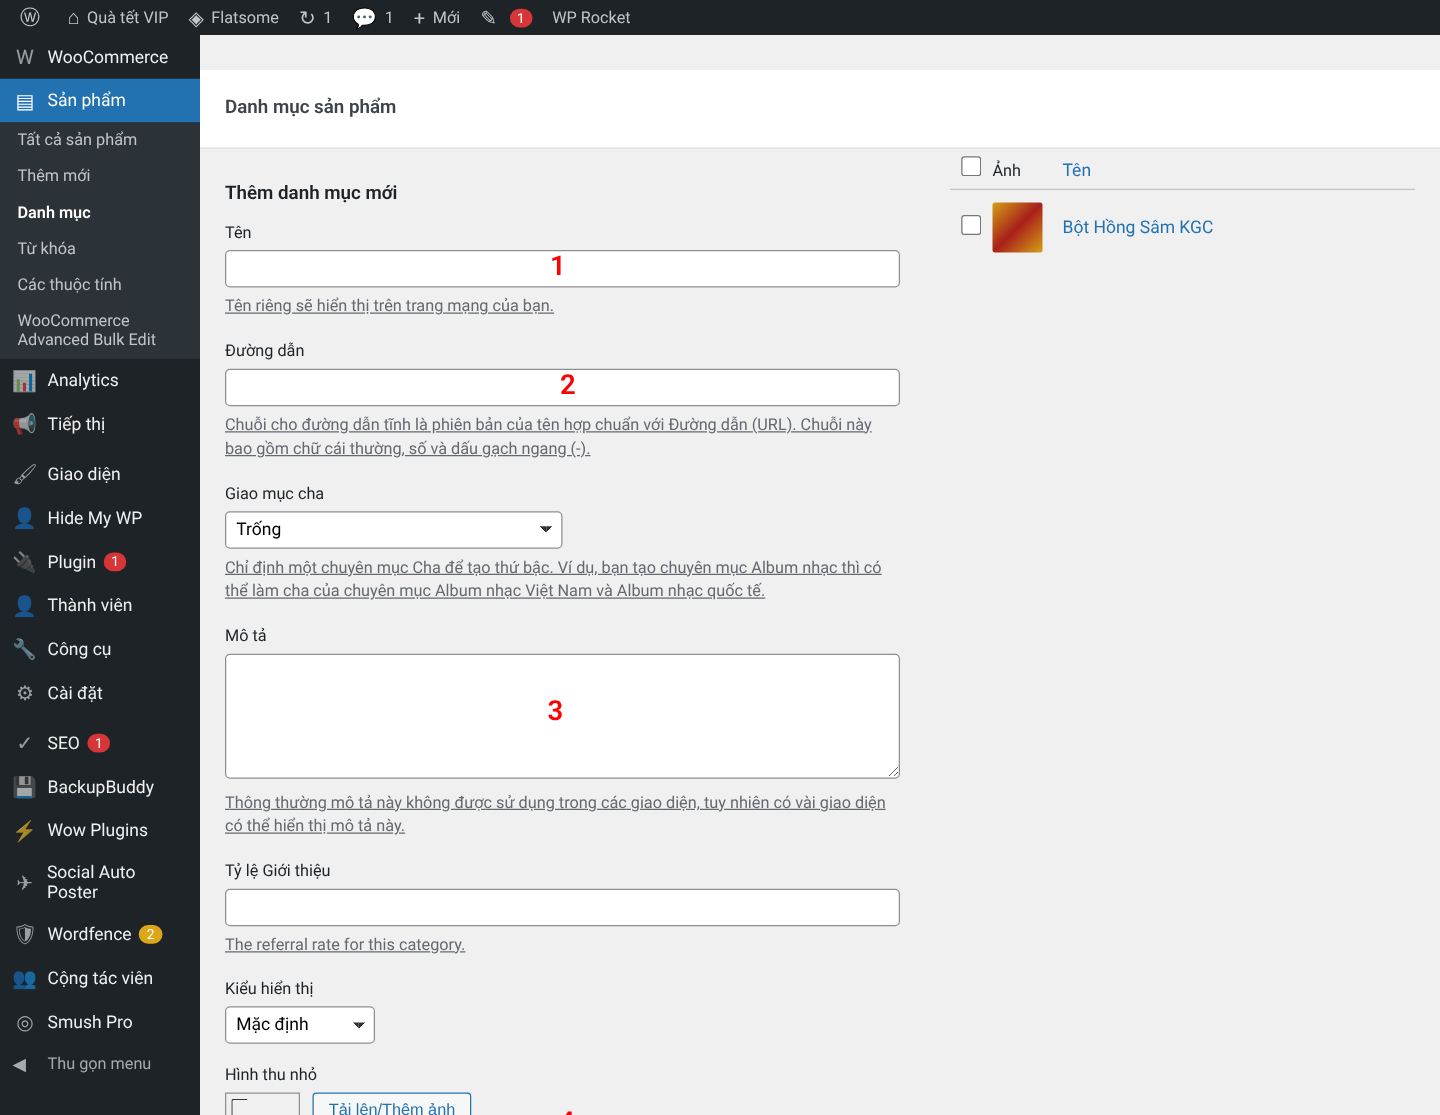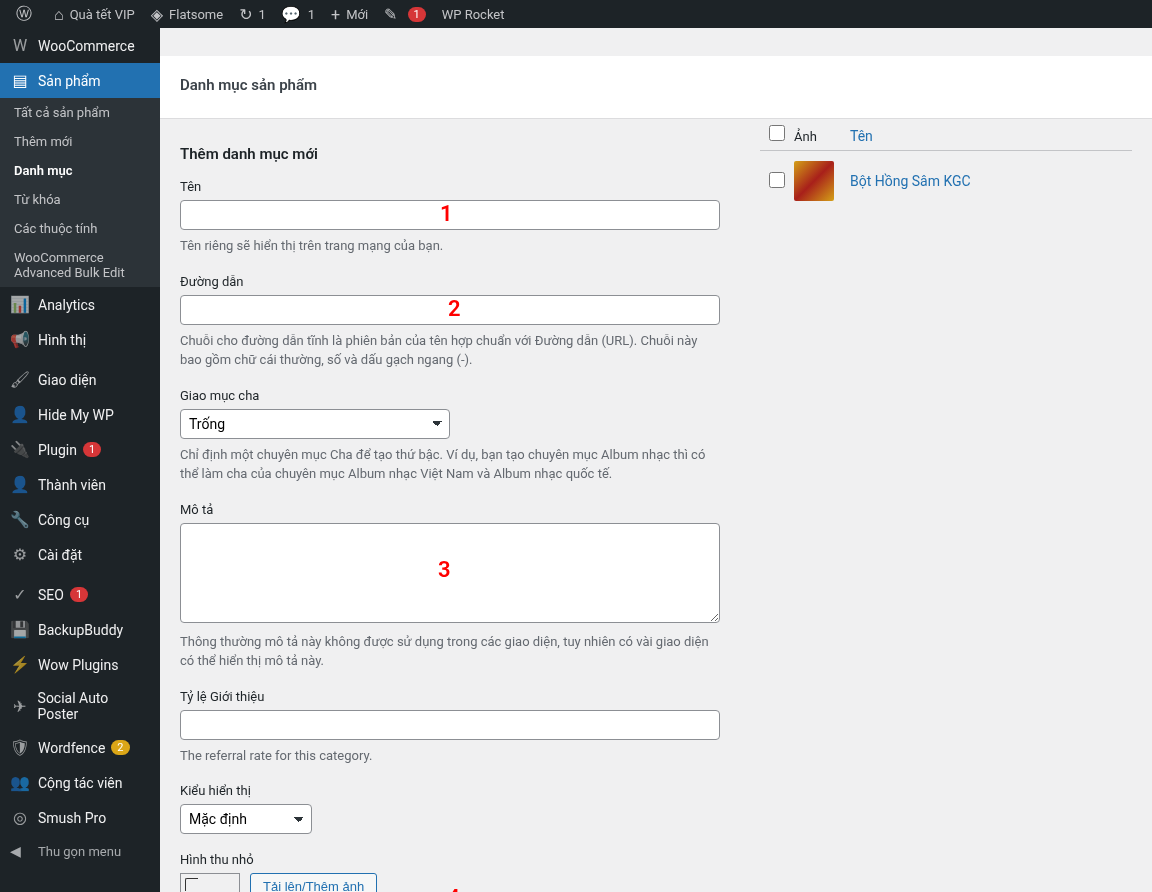--- a/index.html
+++ b/index.html
@@ -33,22 +33,22 @@
 .col-left { width: 560px; padding-right: 20px; }
 .col-right { flex: 1; padding-left: 20px; }
 
 .truncated { color: #646970; font-size: 13px; margin-top: -3px; }
 .form-title { font-size: 15px; font-weight: 600; margin: 14px 0 16px; color: #1d2327; }
 .field { margin-bottom: 18px; position: relative; }
 .label { display: block; font-size: 13px; color: #1d2327; margin-bottom: 6px; }
 .text-input, .select, .textarea { width: 100%; border: 1px solid #8c8f94; border-radius: 4px; padding: 6px 8px; font-size: 14px; background: #fff; font-family: inherit; }
 .textarea { min-height: 100px; resize: vertical; }
 .select { width: 270px; background: #fff; -webkit-appearance: none; appearance: none; padding-right: 28px; background-image: linear-gradient(45deg, transparent 50%, #2c3338 50%), linear-gradient(-45deg, transparent 50%, #2c3338 50%); background-position: right 12px center, right 7px center; background-size: 5px 5px, 5px 5px; background-repeat: no-repeat; }
-.select.sm { width: 132px; }
-.desc { font-size: 13px; color: #646970; margin-top: 6px; line-height: 1.5; }
+.select.sm { width: 120px; }
+.desc { font-size: 13px; color: #646970; margin-top: 6px; line-height: 1.5; text-decoration: underline; }
 
 .annot { position: absolute; color: #ff0000; font-size: 22px; font-weight: 600; pointer-events: none; }
 
 .thumb-row { display: flex; align-items: flex-start; gap: 10px; }
 .thumb-box { width: 60px; height: 60px; border: 1px solid #8c8f94; position: relative; }
 .thumb-box::before { content: ""; position: absolute; top: 4px; left: 4px; width: 12px; height: 12px; border: 1px solid #333; border-bottom: none; border-right: none; border-radius: 2px 0 0 0; }
 .upload-btn { border: 1px solid #2271b1; background: #f6f7f7; color: #2271b1; padding: 5px 12px; font-size: 13px; border-radius: 3px; cursor: pointer; }
 
 .table-hdr { display: flex; align-items: flex-end; padding: 6px 0; border-bottom: 1px solid #c3c4c7; }
 .th-cb { width: 34px; text-align: center; }
@@ -113,21 +113,21 @@
     <div class="sub-item">Từ khóa</div>
     <div class="sub-item">Các thuộc tính</div>
     <div class="sub-item">WooCommerce Advanced Bulk Edit</div>
   </div>
   <div class="menu-item">
       <span class="micon">📊</span>
       <span>Analytics</span>
     </div>
   <div class="menu-item">
       <span class="micon">📢</span>
-      <span>Hình thị</span>
+      <span>Tiếp thị</span>
     </div>
   <div class="menu-sep"></div>
   <div class="menu-item">
       <span class="micon">🖌</span>
       <span>Giao diện</span>
     </div>
   <div class="menu-item">
       <span class="micon">👤</span>
       <span>Hide My WP</span>
     </div>

